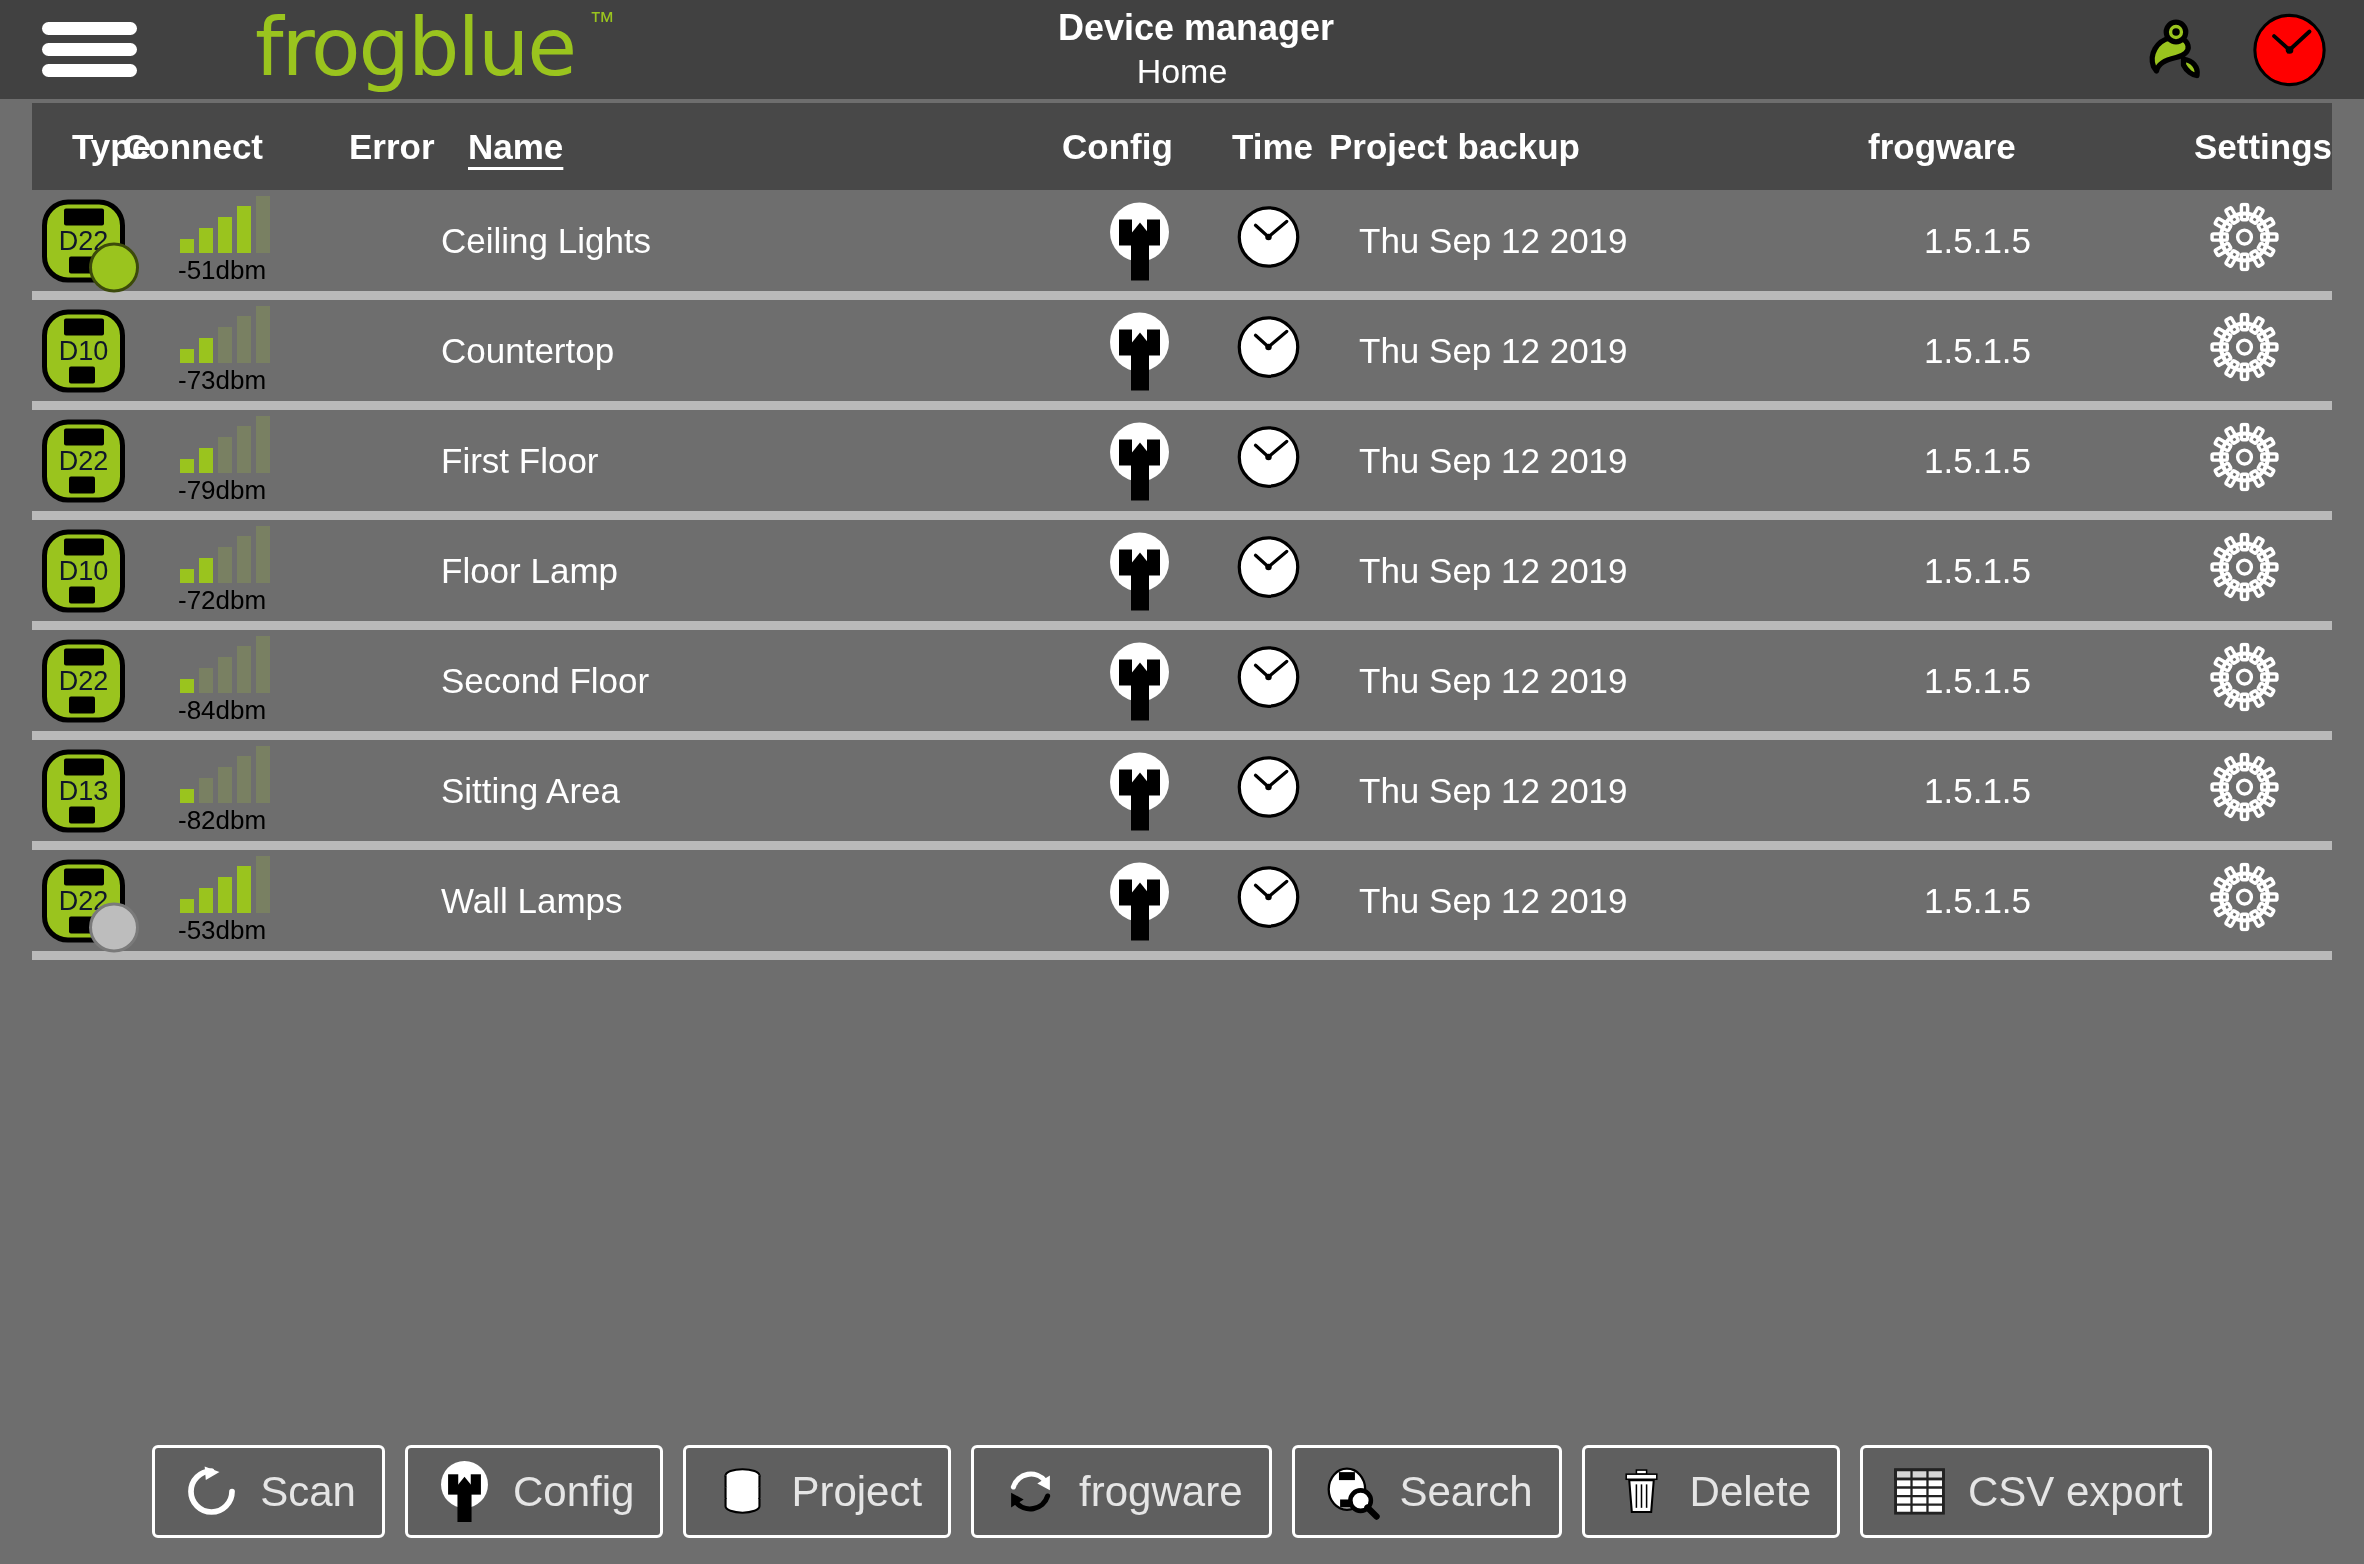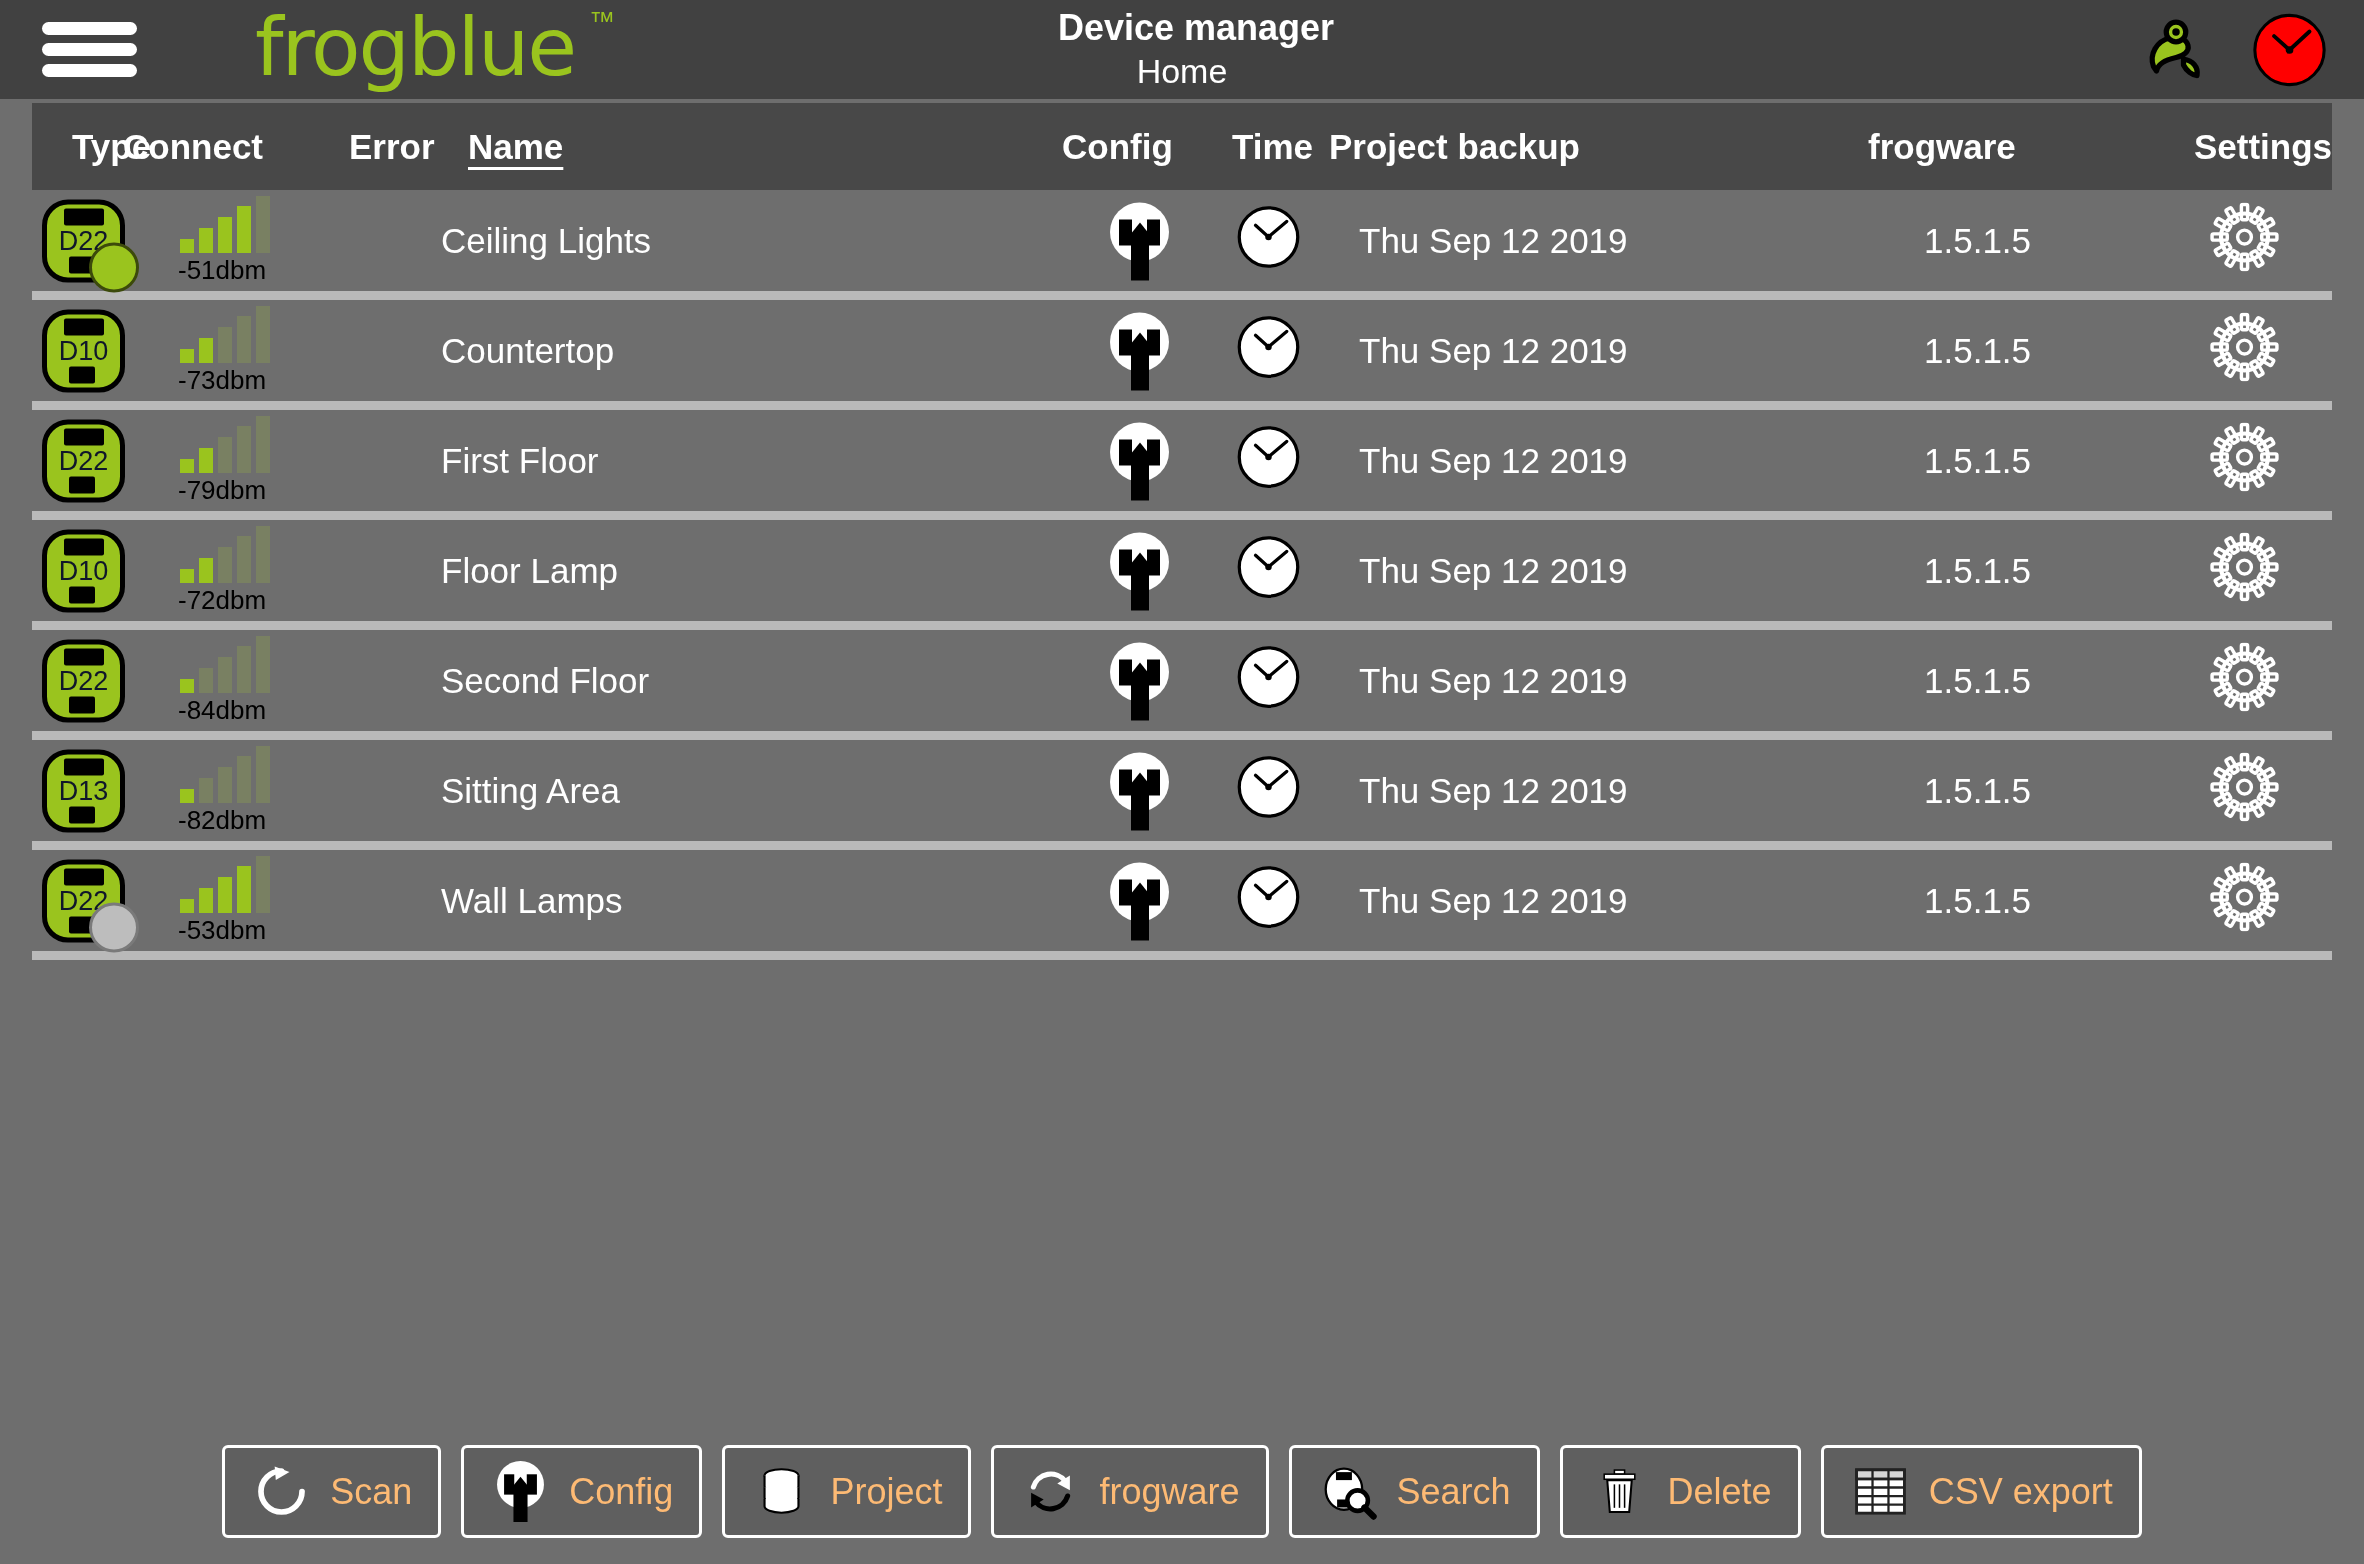--- a/index.html
+++ b/index.html
@@ -148,21 +148,21 @@
 
   .toolbar {
     position: absolute; left: 0; right: 0; bottom: 26px;
     display: flex; justify-content: center; align-items: center; gap: 20px;
   }
   .tbtn {
     display: flex; align-items: center; gap: 18px;
     background: #5f5f5f; border: 3px solid #fff; border-radius: 6px;
     padding: 12px 26px; cursor: pointer; min-height: 93px;
   }
-  .tbtn-label { color: #fdba74; font-size: 36px; white-space: nowrap; }
+  .tbtn-label { color: #e5e5e5; font-size: 42px; white-space: nowrap; }
   .tbtn-icon { width: 61px; height: 61px; display: flex; align-items: center; justify-content: center; }
 </style>
 </head>
 <body>
 
 <div id="app">
 
   <div class="topbar">
     <div class="hamburger">
       <span></span>

